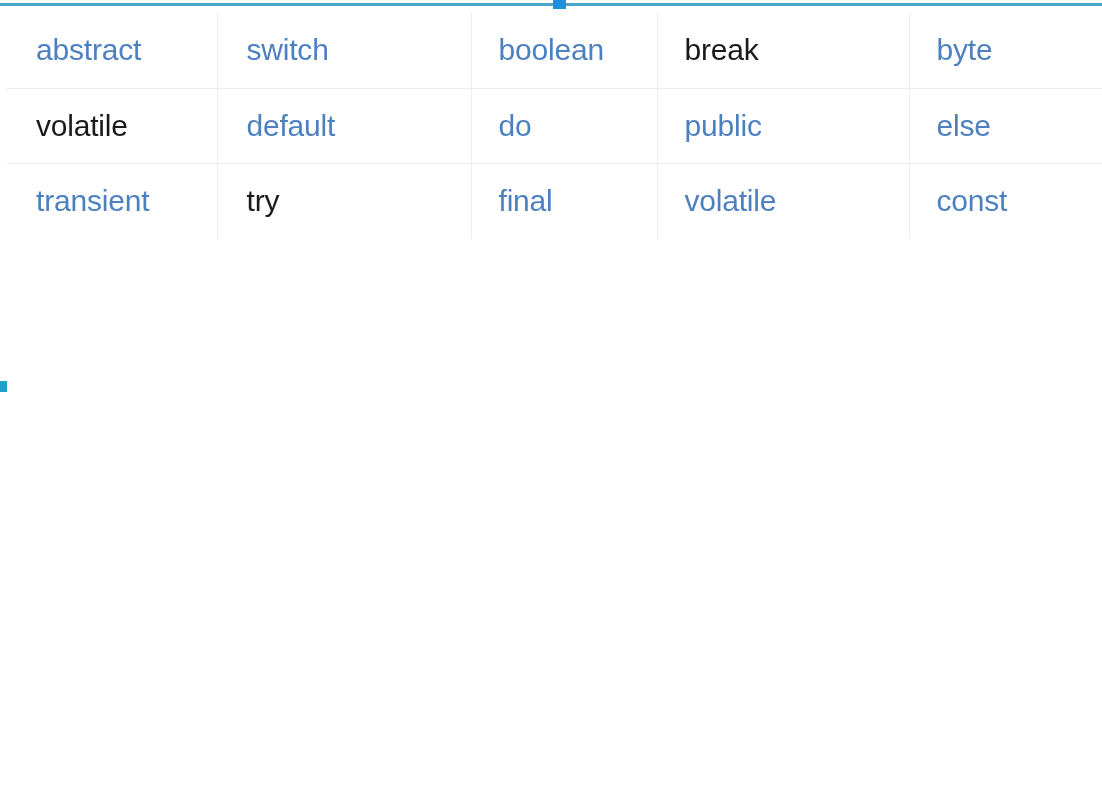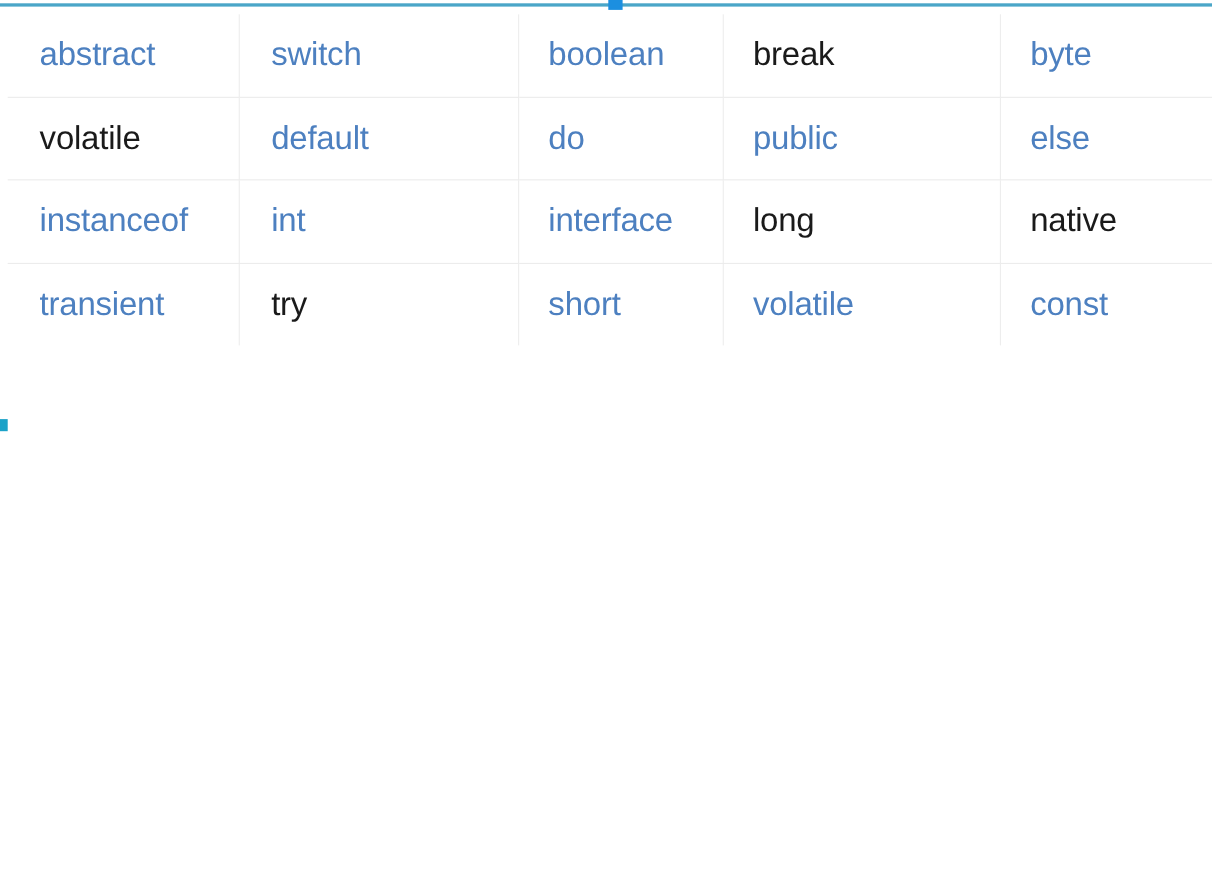--- a/index.html
+++ b/index.html
@@ -155,30 +155,23 @@
           <td class="c4"><span class="kw-blue">byte</span></td>
         </tr>
         <tr>
           <td class="c0"><span class="kw-dark">volatile</span></td>
           <td class="c1"><span class="kw-blue">default</span></td>
           <td class="c2"><span class="kw-blue">do</span></td>
           <td class="c3"><span class="kw-blue">public</span></td>
           <td class="c4"><span class="kw-blue">else</span></td>
         </tr>
         <tr>
-          <td class="c0"><span class="kw-blue">instanceof</span></td>
-          <td class="c1"><span class="kw-blue">int</span></td>
-          <td class="c2"><span class="kw-blue">interface</span></td>
-          <td class="c3"><span class="kw-dark">long</span></td>
-          <td class="c4"><span class="kw-dark">native</span></td>
-        </tr>
-        <tr>
           <td class="c0"><span class="kw-blue">transient</span></td>
           <td class="c1"><span class="kw-dark">try</span></td>
-          <td class="c2"><span class="kw-blue">short</span></td>
+          <td class="c2"><span class="kw-blue">final</span></td>
           <td class="c3"><span class="kw-blue">volatile</span></td>
           <td class="c4"><span class="kw-blue">const</span></td>
         </tr>
       </tbody>
   </table>
 
   <div class="watermark">CSDN @要努力啊啊</div>
 
   <div class="cursor">
     <div class="bar h"></div>

